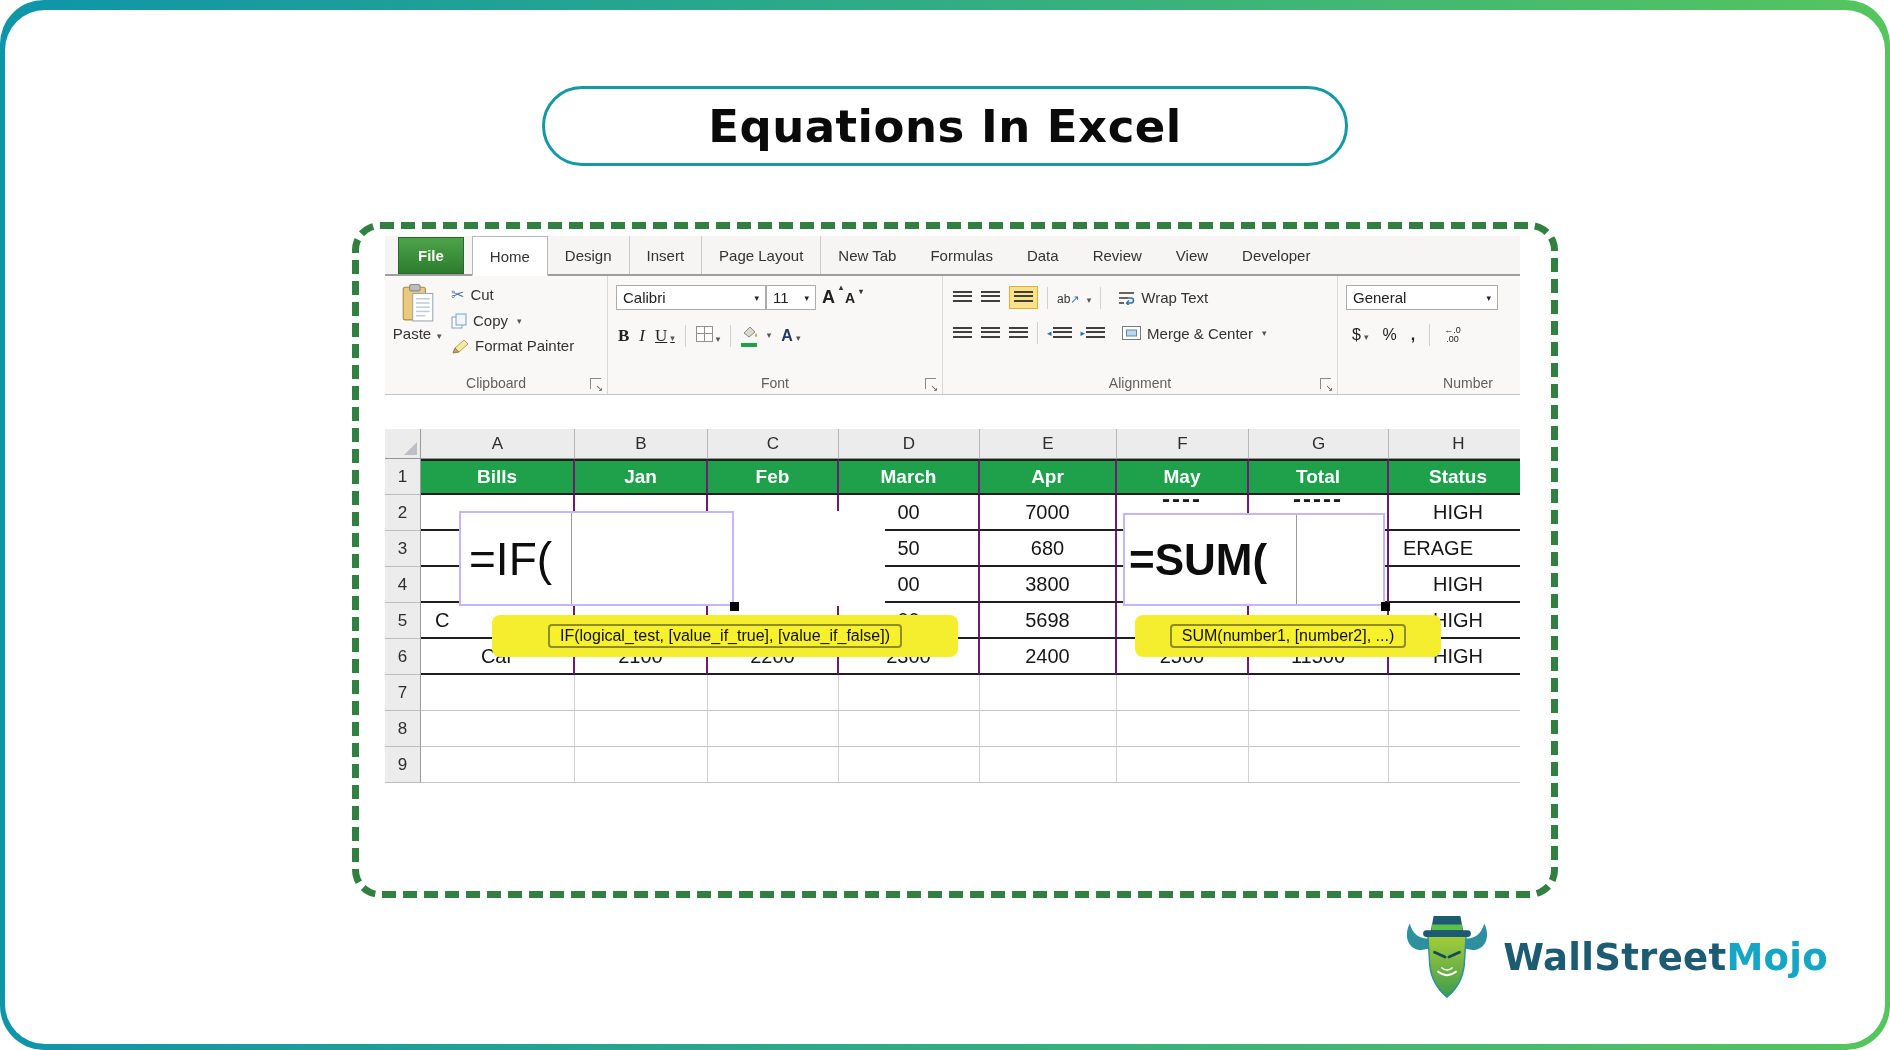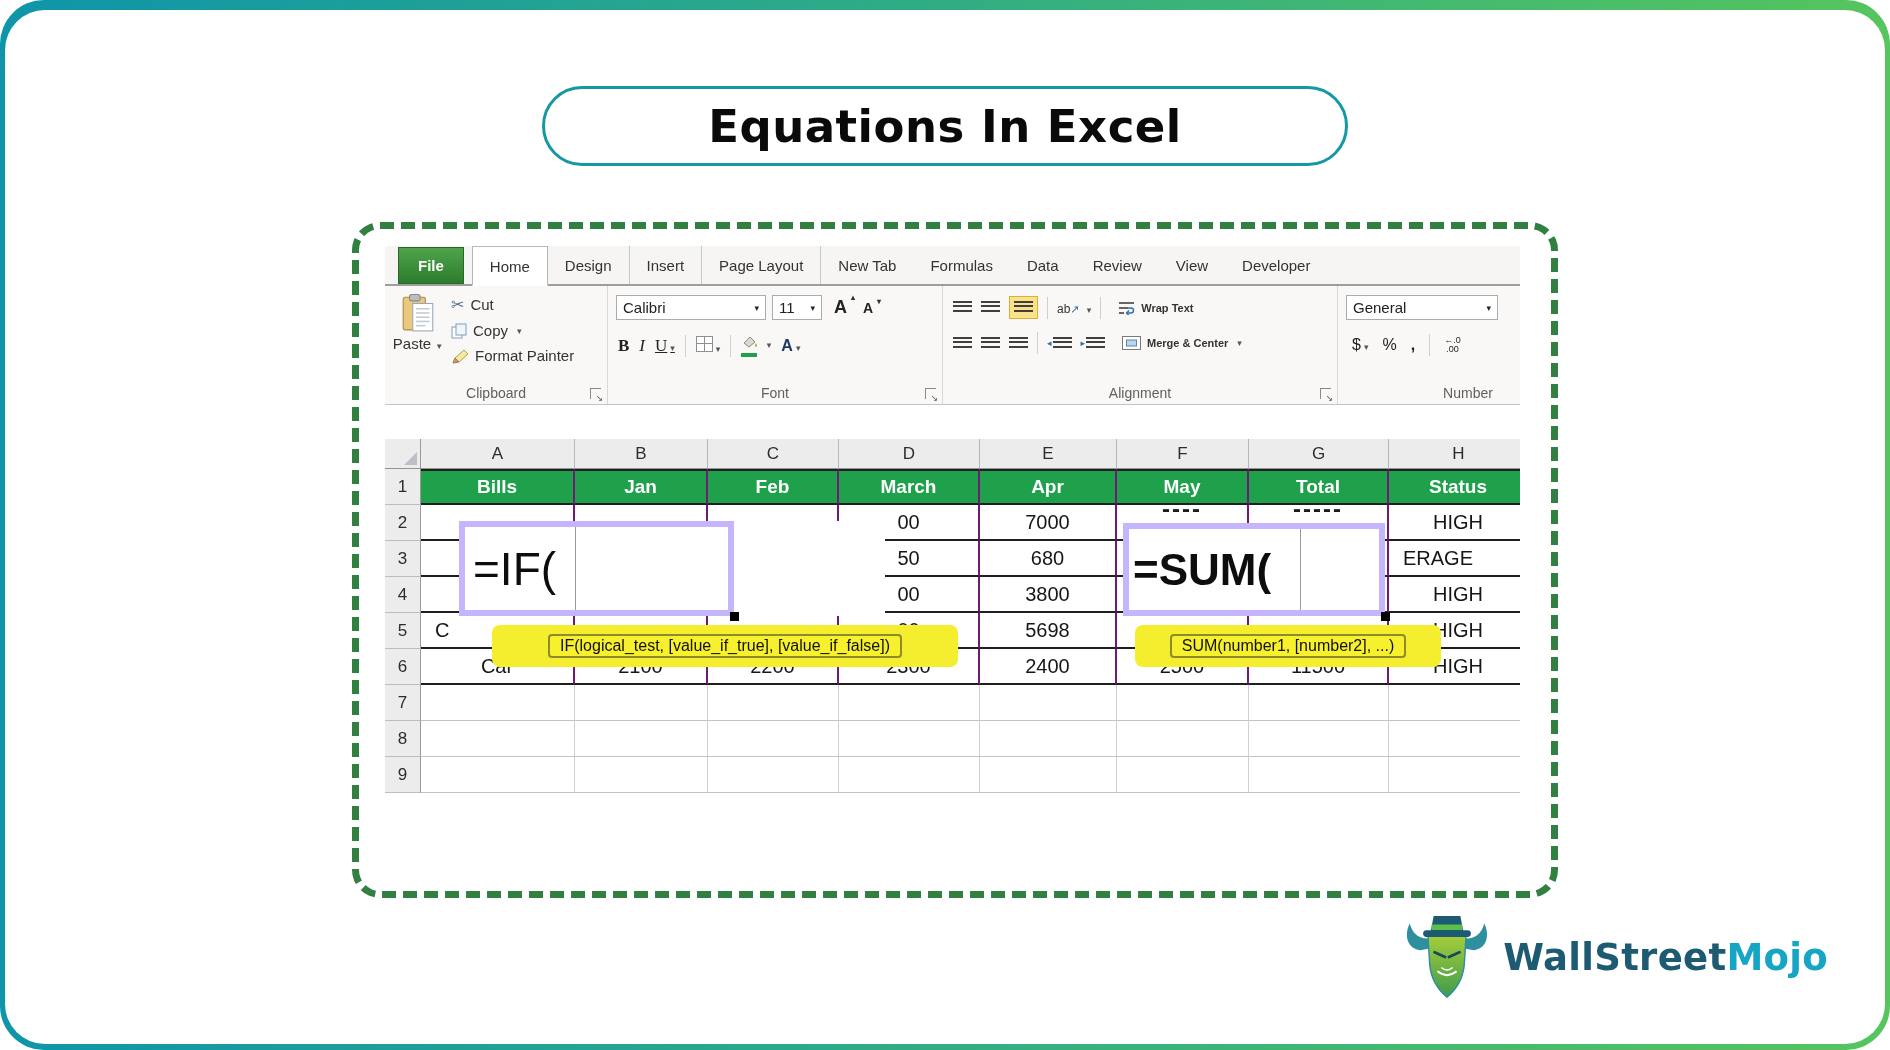--- a/index.html
+++ b/index.html
@@ -12,21 +12,21 @@
 
   
   .title-pill{position:absolute;left:50%;top:86px;transform:translateX(-50%);width:800px;height:74px;
     border:3px solid #1598a3;border-radius:42px;display:flex;align-items:center;justify-content:center;
     font-family:"DejaVu Sans",sans-serif;font-weight:bold;font-size:45px;color:#0a0a0a;background:#fff;letter-spacing:.5px;}
 
   
   .dashed{position:absolute;left:352px;top:222px;width:1192px;height:662px;border:7px dashed #318041;border-radius:28px;}
 
   
-  .excel{position:absolute;left:385px;top:246px;width:1135px;height:578px;background:#fff;overflow:hidden;font-size:15px;color:#333;}
+  .excel{position:absolute;left:385px;top:236px;width:1135px;height:578px;background:#fff;overflow:hidden;font-size:15px;color:#333;}
 
   
   .tabs{position:absolute;left:0;top:0;width:100%;height:38px;background:#f6f5f3;border-bottom:2px solid #9e9e9e;display:flex;align-items:stretch;}
   .tab{display:flex;align-items:center;padding:8px 17px;font-size:15px;color:#333;white-space:nowrap;}
   .tab.file{background:linear-gradient(#4ea44a,#2d7c2e);color:#fff;font-weight:bold;border:1px solid #28682a;margin:1px 8px 0 13px;padding:0 19px;}
   .tab.active{background:#fff;border:1px solid #b7b7b7;border-bottom:1px solid #fff;margin-bottom:-2px;}
   .tab.sep{border-right:1px solid #c9c9c9;}
 
   
   .ribbon{position:absolute;left:0;top:40px;width:100%;height:118px;background:#f9f8f7;border-bottom:1px solid #c4c4c4;display:flex;}
@@ -40,21 +40,21 @@
   
   .g-clip{width:222px;display:flex;}
   .paste-btn{width:66px;padding-top:8px;display:flex;flex-direction:column;align-items:center;gap:3px;}
   .clip-col{padding-top:9px;display:flex;flex-direction:column;gap:8px;}
   .clip-item{display:flex;align-items:center;gap:6px;font-size:15px;color:#333;}
   .scissors{font-size:16px;color:#4a6f96;}
 
   
   .g-font{width:334px;}
   .combo{display:inline-flex;align-items:center;justify-content:space-between;border:1px solid #ababab;background:#fff;height:25px;padding:0 6px;box-sizing:border-box;font-size:15px;color:#222;}
-  .fg-row1{display:flex;align-items:center;gap:6px;padding:9px 0 0 8px;}
+  .fg-row1{display:flex;align-items:center;padding:9px 0 0 8px;}
   .fg-row2{display:flex;align-items:center;gap:10px;padding:14px 0 0 10px;font-size:16px;}
   .bi{font-weight:bold;font-family:"Liberation Serif",serif;font-size:17px;color:#222;}
   .it{font-style:italic;font-family:"Liberation Serif",serif;font-size:17px;color:#222;}
   .un{text-decoration:underline;font-family:"Liberation Serif",serif;font-size:17px;color:#222;}
   .vsep{width:1px;height:22px;background:#d0d0d0;}
   .fontbig{font-weight:bold;font-size:18px;color:#222;position:relative;}
   .fontbig .up{position:absolute;top:-4px;right:-8px;font-size:8px;color:#333;}
   .fontsml{font-weight:bold;font-size:14px;color:#222;position:relative;}
   .fontsml .dn{position:absolute;top:-3px;right:-8px;font-size:8px;color:#333;}
   .ic-bordergrid{width:15px;height:14px;border:1px solid #8f8f8f;background:
@@ -63,21 +63,21 @@
   .greenbar{display:block;width:16px;height:4px;background:#1fa14c;margin-top:1px;}
   .acolor{font-weight:bold;color:#1f3864;font-size:16px;}
 
   
   .g-align{width:394px;}
   .al-row1{display:flex;align-items:center;gap:9px;padding:10px 0 0 10px;}
   .al-row2{display:flex;align-items:center;gap:9px;padding:13px 0 0 10px;}
   .ic-lines{width:19px;height:13px;background:repeating-linear-gradient(to bottom,#3f3f3f 0 2px,transparent 2px 4.3px);}
   .alsel{background:#fbe289;border:1px solid #dcae3e;padding:4px;display:inline-flex;}
   .ablabel{font-size:12px;color:#333;}
-  .lbl{font-size:11px;color:#333;font-weight:bold;}
+  .lbl{font-size:15px;color:#333;}
   .indwrap{position:relative;display:inline-flex;align-items:center;}
   .indwrap .arr{font-size:9px;color:#2f6fa5;margin-right:1px;}
 
   
   .g-num{width:260px;border-right:none;}
   .num-row1{display:flex;align-items:center;padding:9px 0 0 8px;}
   .num-row2{display:flex;align-items:center;gap:14px;padding:14px 0 0 14px;font-size:16px;color:#222;}
   .decimals{font-size:9px;line-height:9px;color:#222;text-align:center;}
 
   
@@ -102,21 +102,21 @@
   .corner::after{content:"";position:absolute;right:3px;bottom:3px;width:0;height:0;border-left:13px solid transparent;border-bottom:13px solid #bcc0c4;}
   .rnum{background:#ececec;border-right:1px solid #9a9a9a;border-bottom:1px solid #bdbdbd;color:#2d2d2d;font-size:17px;}
   .dark{border-right:2px solid #701a75;border-bottom:2px solid #1f1f1f;font-size:20px;color:#161616;}
   .light{border-right:1px solid #d0d0d0;border-bottom:1px solid #c4c4c4;}
   .greenhead{background:#1fa14c;color:#fff;font-weight:bold;font-size:19px;border-top:2px solid #1f1f1f;}
   .align-left{justify-content:flex-start;padding-left:14px;}
   .dash-top span{position:absolute;top:-10px;left:0;right:0;text-align:center;font-weight:bold;font-size:24px;letter-spacing:2px;color:#1c1c1c;}
 
   
   .patch{position:absolute;background:#fff;}
-  .fbox{position:absolute;background:#fff;border:6px solid #c4b5fd;display:flex;align-items:center;box-sizing:border-box;}
+  .fbox{position:absolute;background:#fff;border:2px solid #c4b5fd;display:flex;align-items:center;box-sizing:border-box;}
   .fbox .ftext{font-size:46px;color:#0d0d0d;padding-left:8px;white-space:nowrap;}
   .fbox .innerline{position:absolute;top:0;bottom:0;width:1px;background:#9a9a9a;}
   .nub{position:absolute;width:9px;height:9px;background:#000;}
   .ttglow{position:absolute;background:#f5ee2e;border-radius:8px;display:flex;align-items:center;justify-content:center;}
   .ttbox{background:#f7f02c;border:2px solid #8f8a2a;border-radius:4px;padding:1px 10px;font-size:16px;color:#111;white-space:nowrap;}
   .ttbox b{font-weight:normal;}
 
   
   .logo{position:absolute;right:62px;top:914px;display:flex;align-items:center;gap:12px;}
   .logo-text{font-family:"DejaVu Sans",sans-serif;font-weight:bold;font-size:37px;letter-spacing:.3px;}

